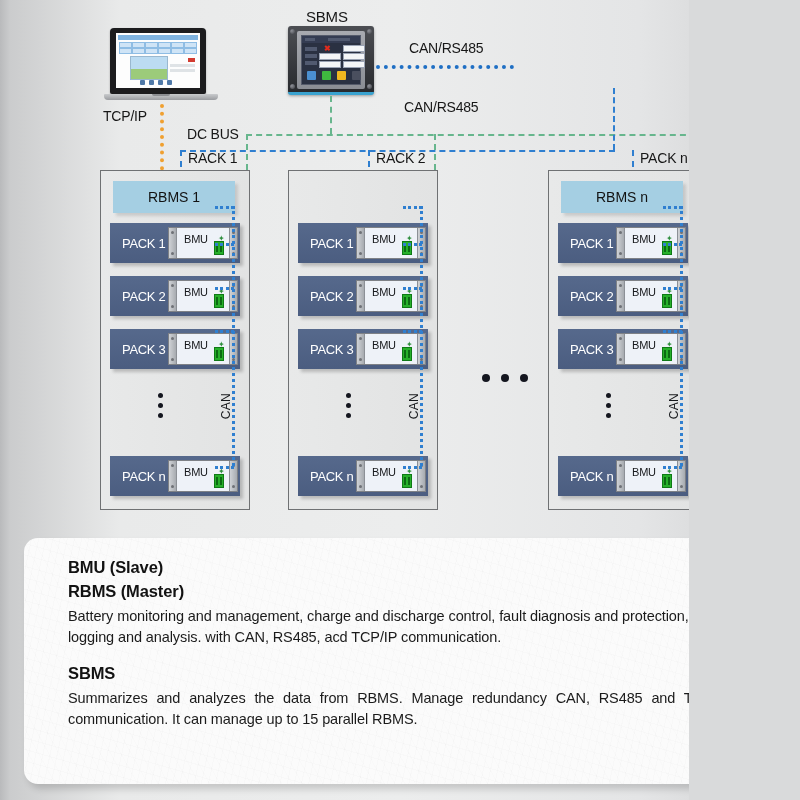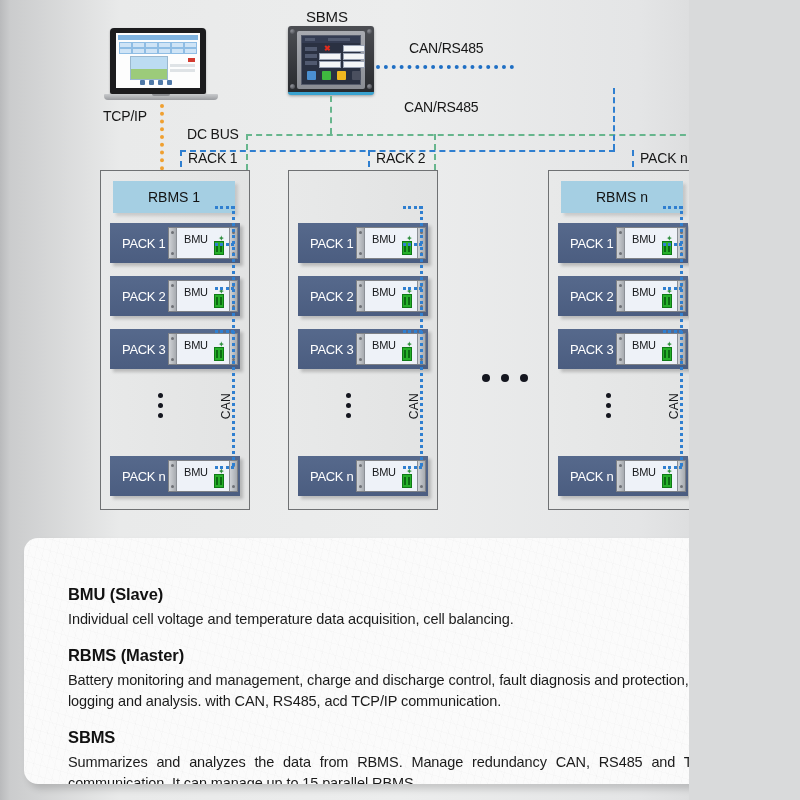--- a/index.html
+++ b/index.html
@@ -101,21 +101,21 @@
   
   #legend{position:absolute;left:24px;top:538px;width:732px;height:246px;
     background:#fbfbfb;border-radius:14px;
     box-shadow:4px 5px 7px rgba(0,0,0,.16);
     overflow:hidden;}
   #legend::before{content:"";position:absolute;inset:0;opacity:.5;
     background:
       repeating-linear-gradient(102deg,rgba(0,0,0,.028) 0 1px,transparent 1px 7px),
       repeating-linear-gradient(16deg,rgba(0,0,0,.022) 0 1px,transparent 1px 11px),
       repeating-linear-gradient(61deg,rgba(0,0,0,.018) 0 1px,transparent 1px 9px);}
-  .lg-inner{position:relative;padding:20px 26px 0 44px;margin-top:27px;}
+  .lg-inner{position:relative;padding:20px 26px 0 44px;}
   .lg-h{font-size:16.5px;font-weight:bold;color:#121212;margin:0 0 5px 0;letter-spacing:-.1px;}
   .lg-p{font-size:14.5px;color:#1b1b1b;margin:0 0 16px 0;line-height:1.45;letter-spacing:-.1px;}
   .lg-p.just{text-align:justify;}
 </style>
 </head>
 <body>
 
 <div id="stage">
 
   <div id="laptop" class="abs">
@@ -409,21 +409,20 @@
   <div class="ln h-dot-blue-sm" style="left:663px;top:206px;width:19px;"></div>
   <div class="ln h-dot-blue-sm" style="left:663px;top:243px;width:19px;"></div>
   <div class="ln h-dot-blue-sm" style="left:663px;top:287px;width:19px;"></div>
   <div class="ln h-dot-blue-sm" style="left:663px;top:330px;width:19px;"></div>
   <div class="ln h-dot-blue-sm" style="left:663px;top:466px;width:19px;"></div>
   <div class="can-v" style="left:667px;top:393px;">CAN</div>
 
   <div id="legend">
     <div class="lg-inner">
       <h3 class="lg-h">BMU (Slave)</h3>
-      <p class="lg-p">Individual cell voltage and temperature data acquisition, cell balancing.</p>
       <h3 class="lg-h">RBMS (Master)</h3>
       <p class="lg-p">Battery monitoring and management, charge and discharge control, fault diagnosis and protection, data logging and analysis. with CAN, RS485, acd TCP/IP communication.</p>
       <h3 class="lg-h">SBMS</h3>
       <p class="lg-p just">Summarizes and analyzes the data from RBMS. Manage redundancy CAN, RS485  and TCP/IP communication. It can manage up to 15 parallel RBMS.</p>
     </div>
   </div>
 
 </div>
 
 </body></html>

